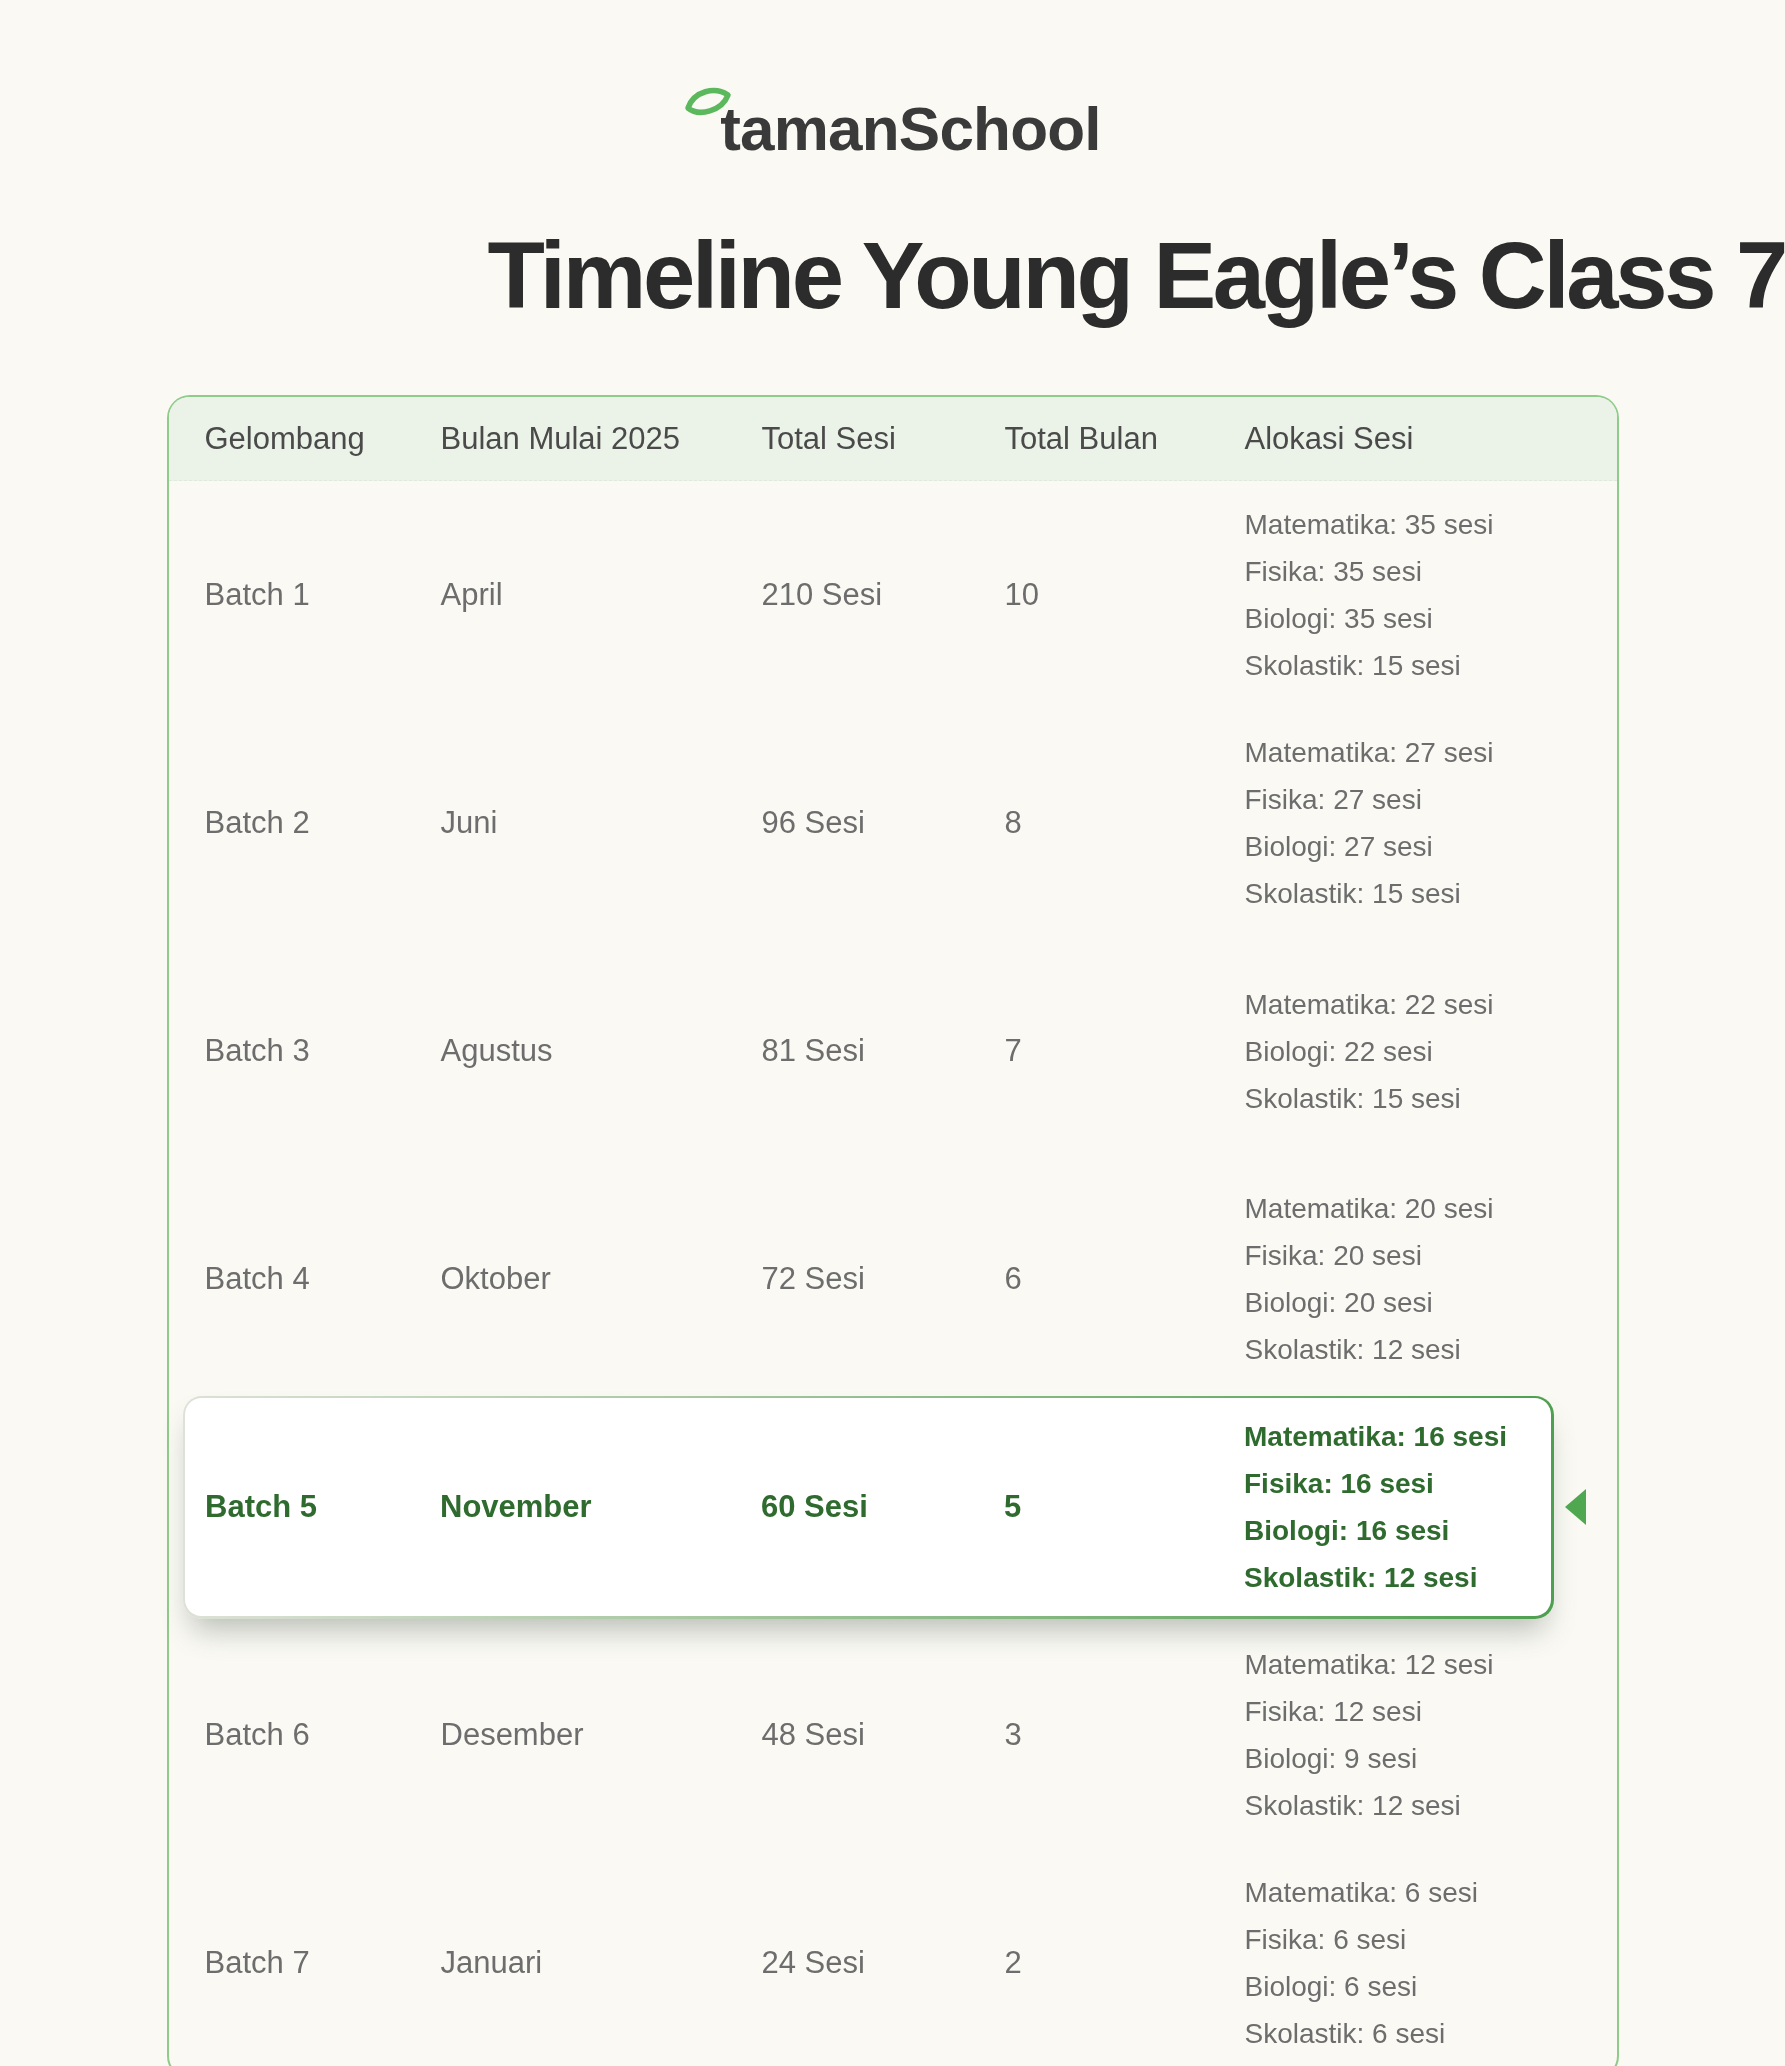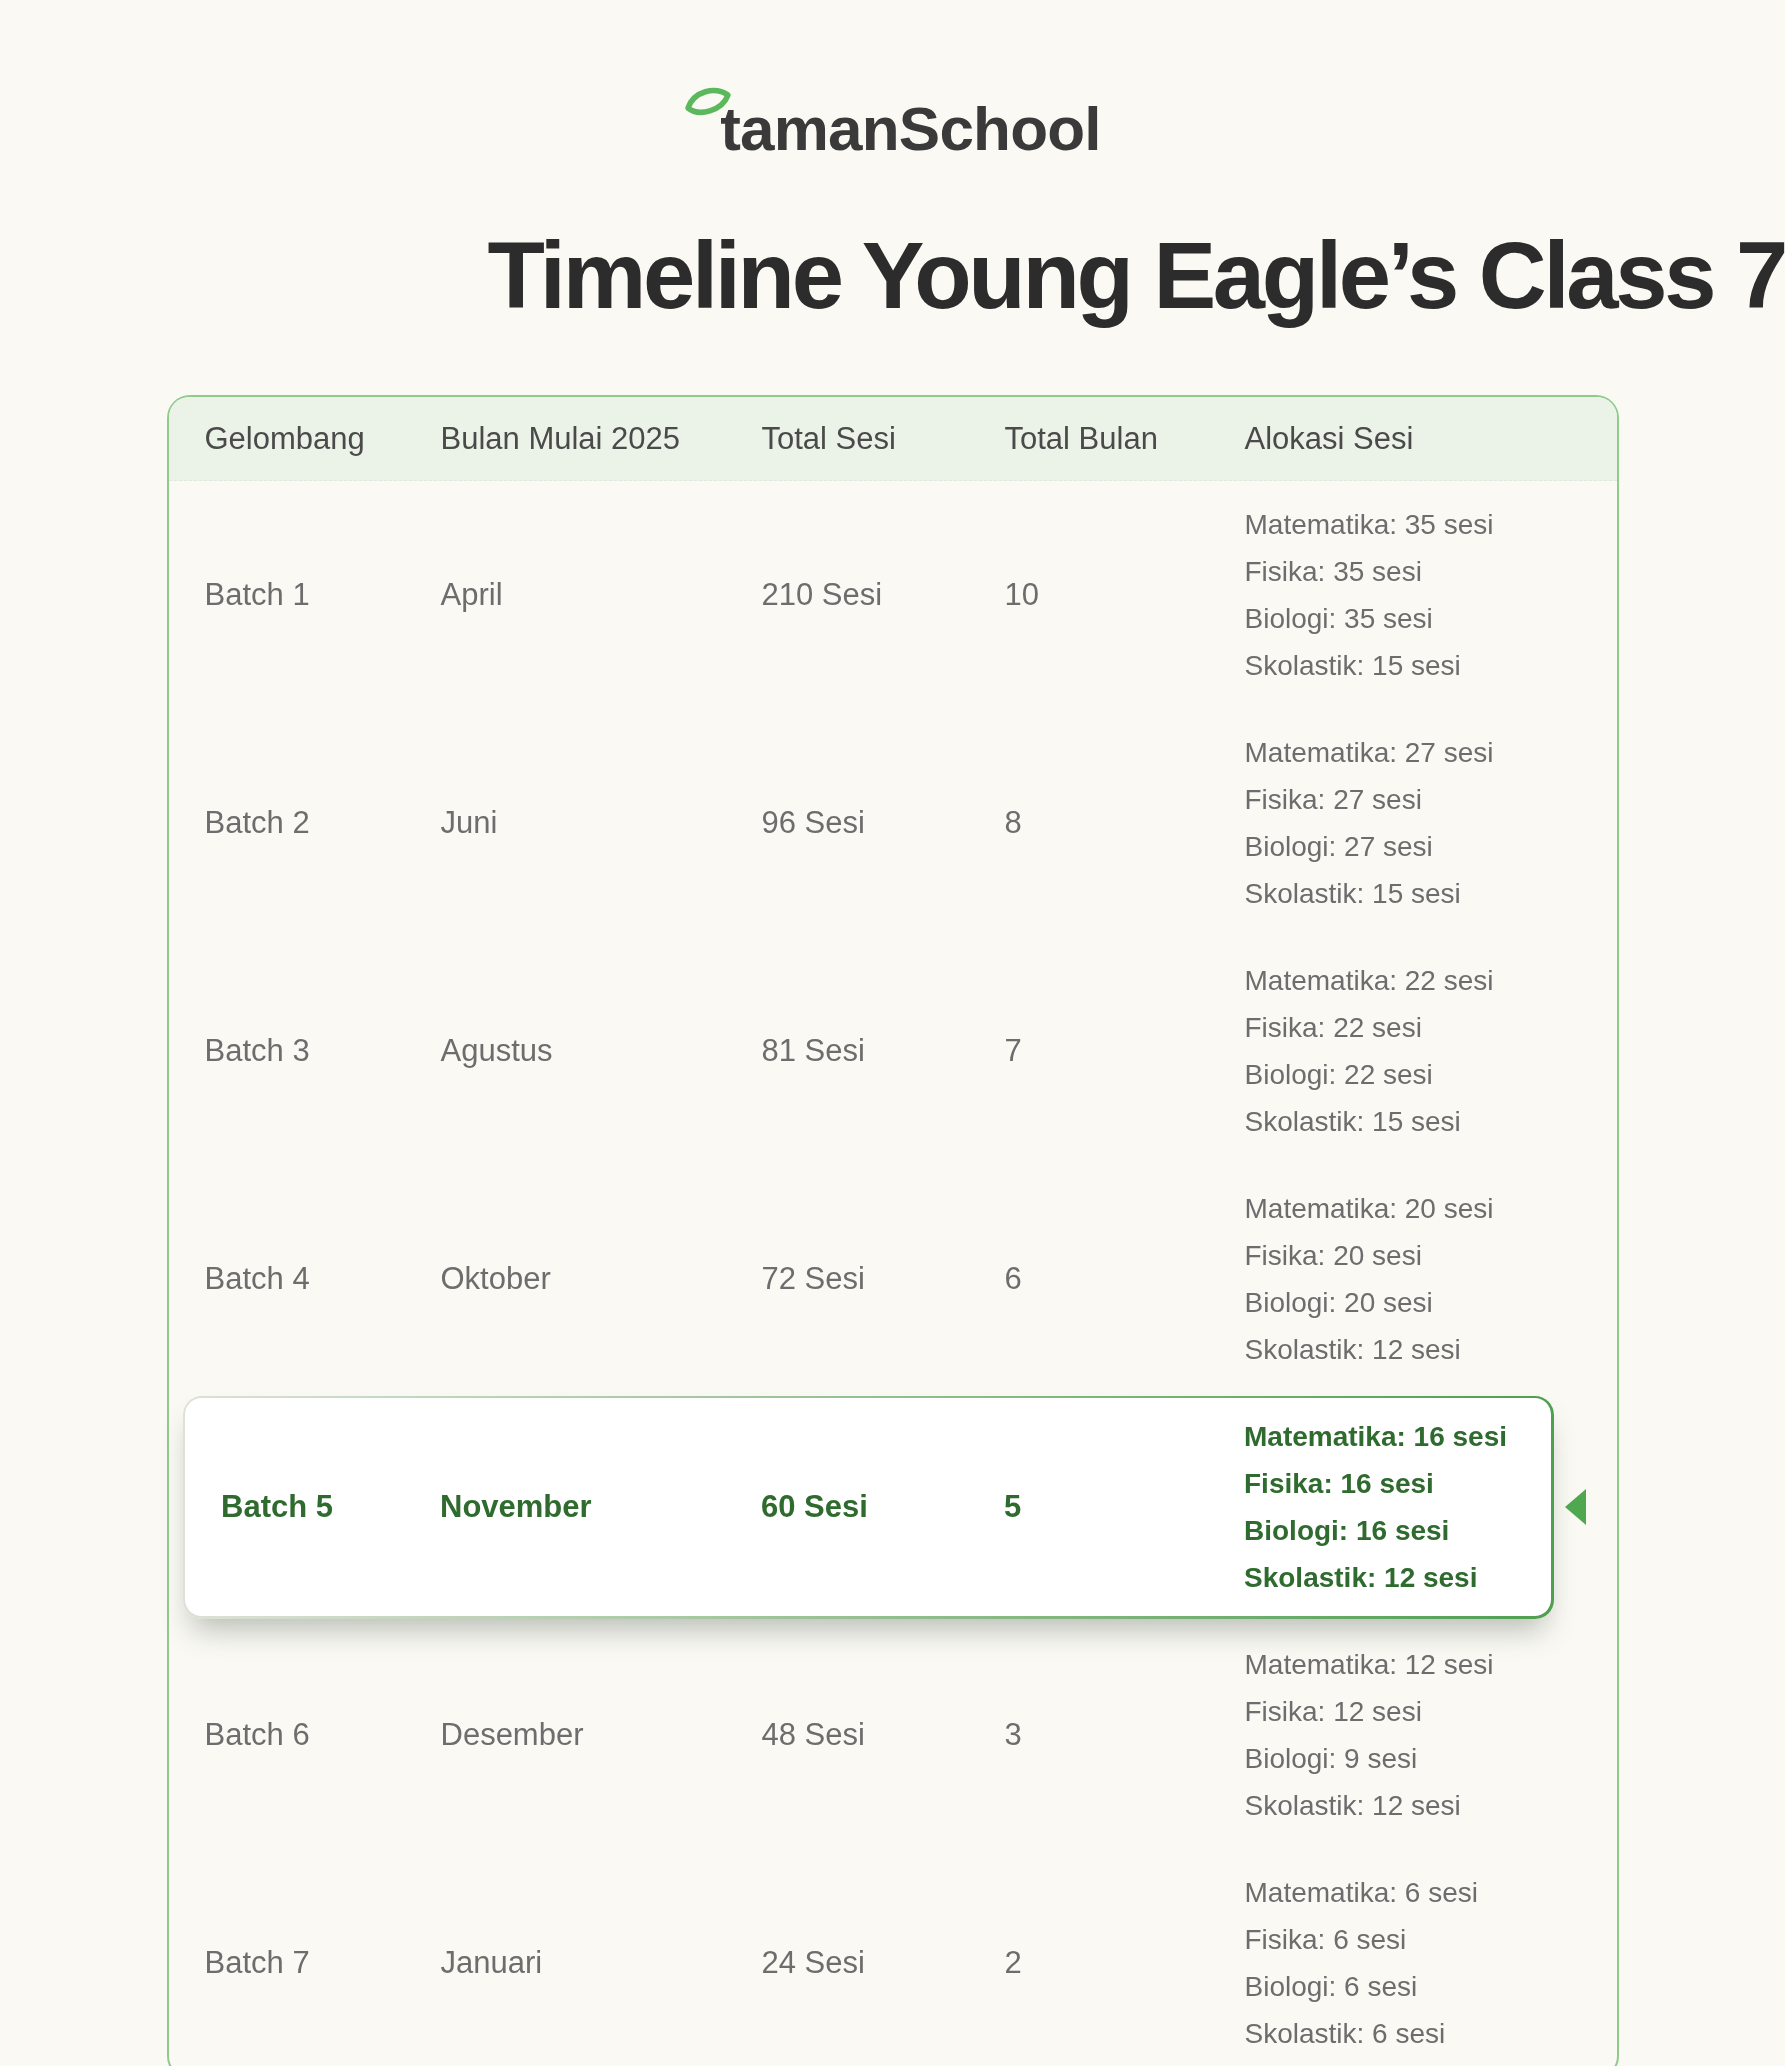--- a/index.html
+++ b/index.html
@@ -105,21 +105,21 @@
     background: #ffffff;
     border-radius: 16.5px;
     display: grid;
     grid-template-columns: 219px 321px 243px 240px 1fr;
     align-items: center;
     height: 218px;
     color: #2f6b2f;
     font-weight: 700;
     font-size: 31px;
   }
-  .hl-card .cell.first { padding-left: 36px; }
+  .hl-card .cell.first { padding-left: 20px; }
   .hl-card .alokasi { font-weight: 700; }
 
   .arrow {
     position: absolute;
     right: 31px;
     top: 50%;
     transform: translateY(-50%);
     width: 0;
     height: 0;
     border-top: 18.6px solid transparent;
@@ -177,21 +177,20 @@
     </div>
   </div>
 
   <div class="row">
     <div class="cell">Batch 3</div>
     <div class="cell">Agustus</div>
     <div class="cell">81 Sesi</div>
     <div class="cell">7</div>
     <div class="cell alokasi">
       <div>Matematika: 22 sesi</div>
-      <div>Fisika: 22 sesi</div>
       <div>Biologi: 22 sesi</div>
       <div>Skolastik: 15 sesi</div>
     </div>
   </div>
 
   <div class="row">
     <div class="cell">Batch 4</div>
     <div class="cell">Oktober</div>
     <div class="cell">72 Sesi</div>
     <div class="cell">6</div>

